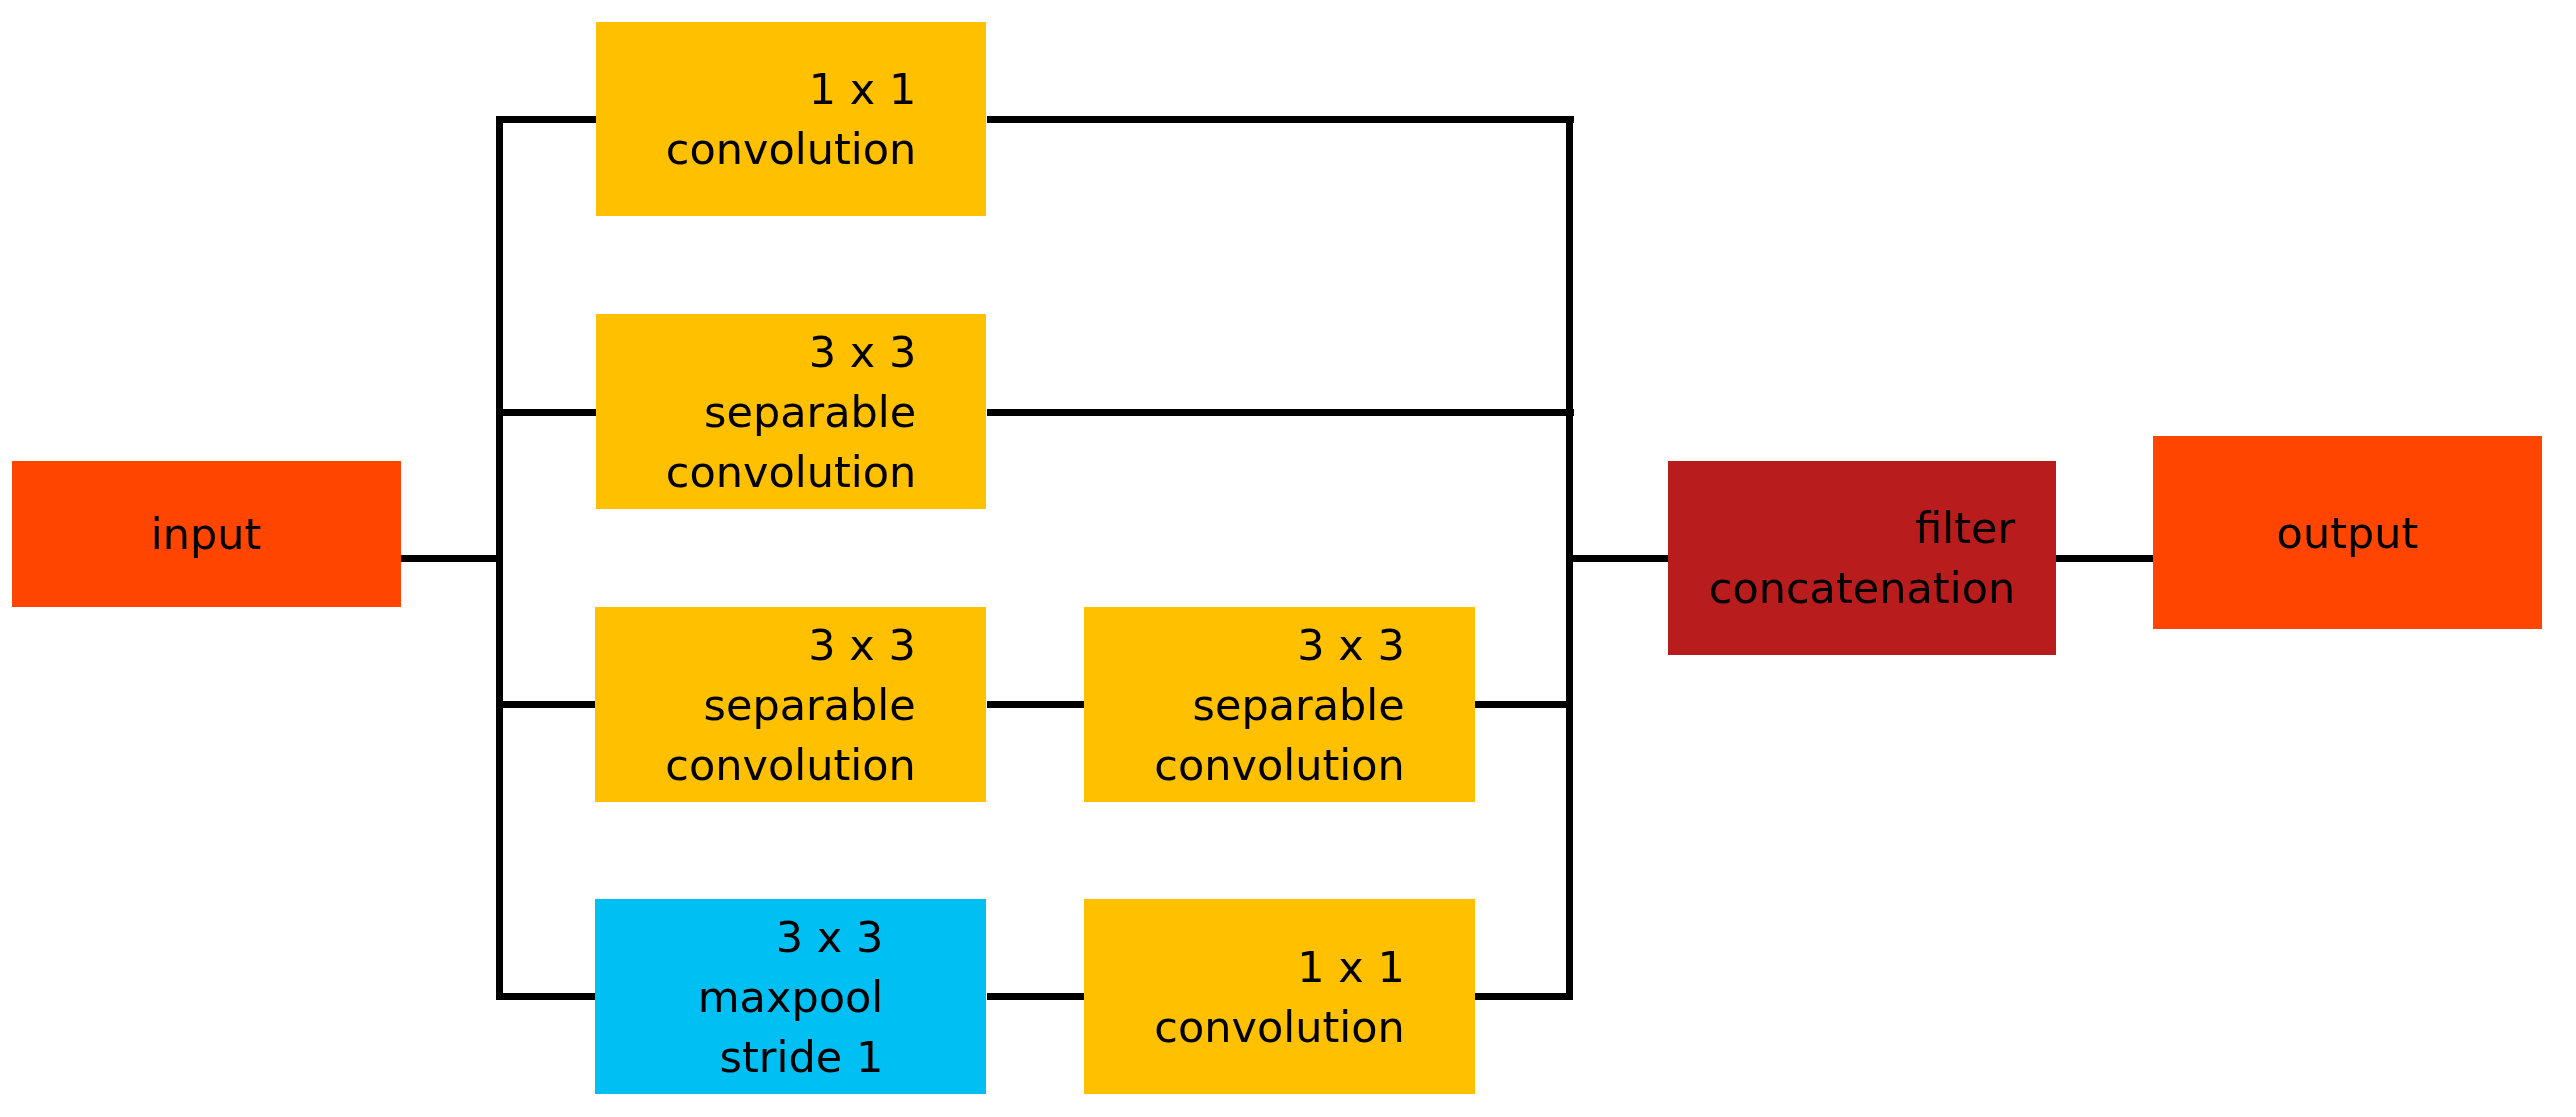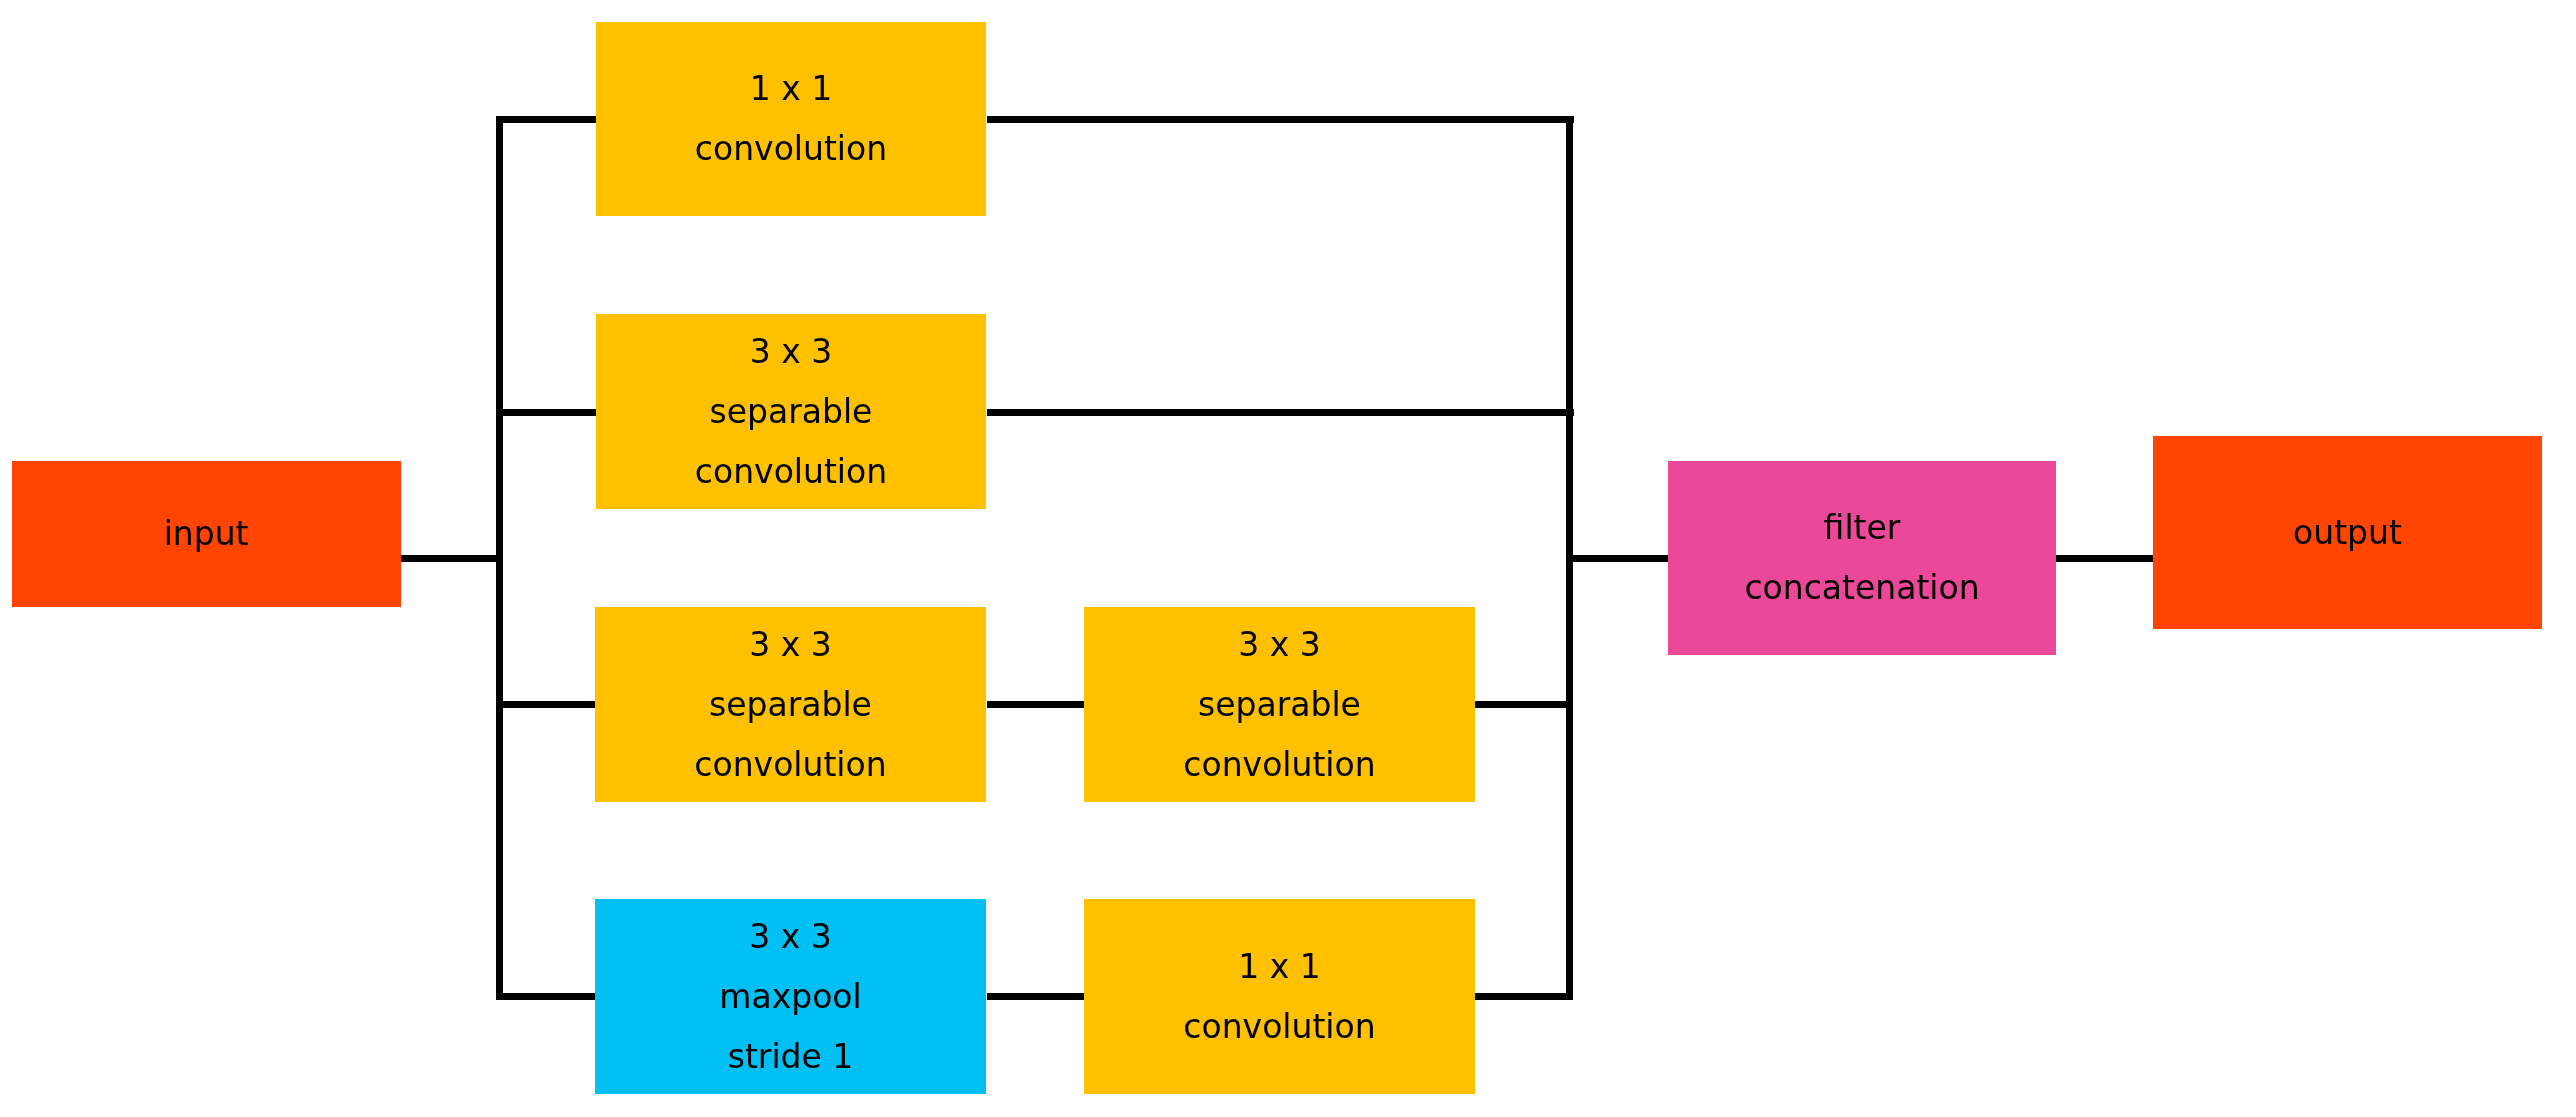--- a/index.html
+++ b/index.html
@@ -13,24 +13,24 @@
     height: 1118px;
     background: var(--background, #FFFFFF);
     font-family: "DejaVu Sans", "Liberation Sans", sans-serif;
     overflow: hidden;
   }
   .node {
     position: absolute;
     display: flex;
     align-items: center;
     justify-content: center;
-    text-align: center;
+    text-align: right;
     white-space: pre-line;
     color: var(--text, #000000);
-    font-size: 33px;
+    font-size: 43px;
     line-height: 60px;
   }
   .line {
     position: absolute;
     background: var(--line, #000000);
   }
 </style>
 </head>
 <body>
 
@@ -74,19 +74,19 @@
 separable
 convolution</div>
 
   <div class="node" style="left: 595px; top: 899px; width: 391px; height: 195px; background-color: rgb(0, 191, 243);">3 x 3
 maxpool
 stride 1</div>
 
   <div class="node" style="left: 1084px; top: 899px; width: 391px; height: 195px; background-color: rgb(255, 192, 0);">1 x 1
 convolution</div>
 
-  <div class="node" style="left: 1668px; top: 461px; width: 388px; height: 194px; background-color: #ec4899;">filter
+  <div class="node" style="left: 1668px; top: 461px; width: 388px; height: 194px; background-color: #b91c1c;">filter
 concatenation</div>
 
   <div class="node" style="left: 2153px; top: 436px; width: 389px; height: 193px; background-color: rgb(255, 69, 0);">output</div>
 
 </div>
 
 
 </body></html>

